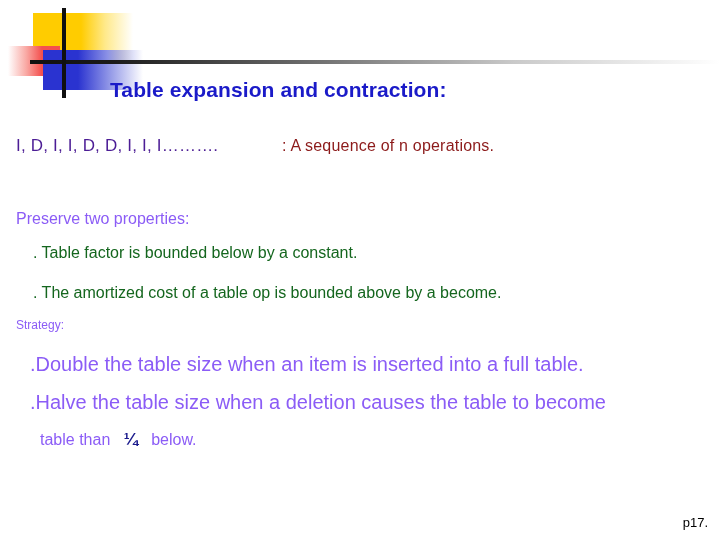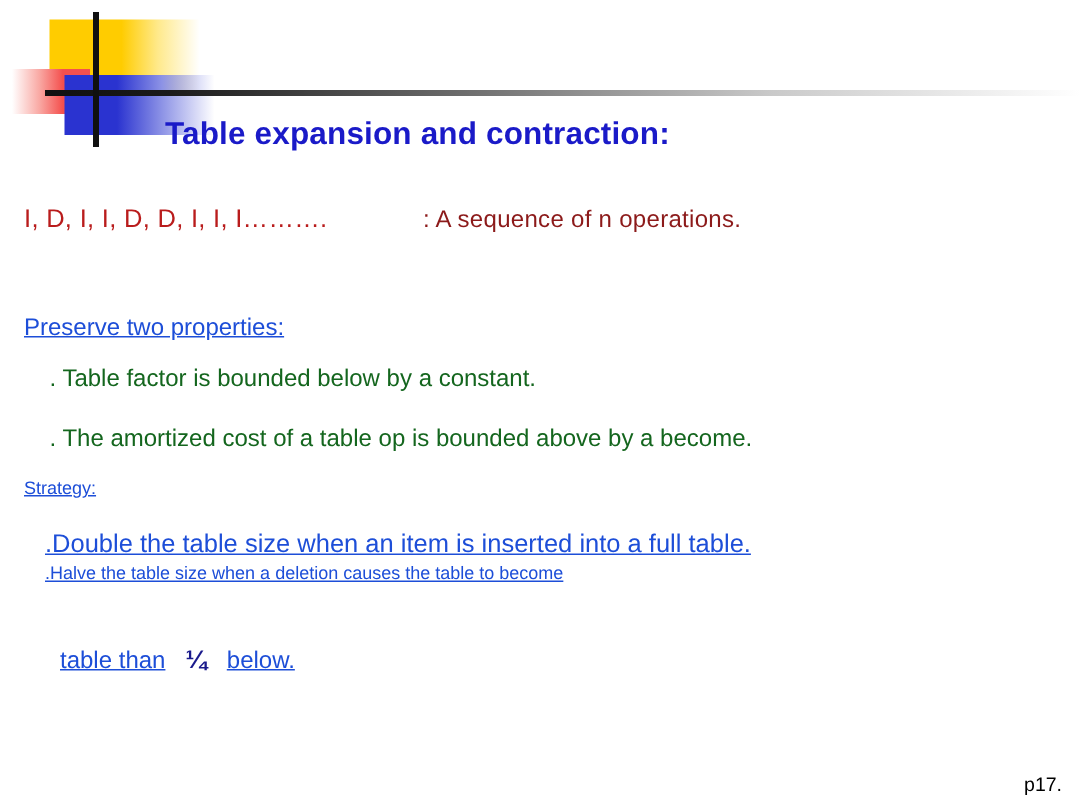--- a/index.html
+++ b/index.html
@@ -77,38 +77,38 @@
     white-space: nowrap;
     text-align: right;
   }
 
   
   .line {
     position: absolute;
     white-space: nowrap;
     font-size: 16px;
   }
-  .darkred{ color: #1d4ed8; text-decoration: underline; }
+  .darkred{ color: #8b5cf6; }
   .green  { color: #14661E; }
 
   #seq-line {
     left: 16px;
     top: 136px;
     font-size: 17px;
     letter-spacing: 0.2px;
   }
-  #seq-line .seq { color: #b91c1c; }
+  #seq-line .seq { color: #4c1d95; }
   #seq-line .desc { color: #8C1A1A; font-size: 16px; margin-left: 44px; }
 
   #preserve-line { left: 16px; top: 210px; font-size: 16px; }
   #prop-1        { left: 33px; top: 244px; font-size: 16px; }
   #prop-2        { left: 33px; top: 284px; font-size: 16px; }
   #strategy-line { left: 16px; top: 318px; font-size: 12px; }
-  #strat-1       { left: 30px; top: 353px; font-size: 17px; }
-  #strat-2       { left: 30px; top: 375px; font-size: 12px; }
+  #strat-1       { left: 30px; top: 353px; font-size: 20px; }
+  #strat-2       { left: 30px; top: 391px; font-size: 20px; }
   #strat-2b      { left: 40px; top: 430px; font-size: 16px; }
 
   .frac {
     color: #1A1A8C;
     font-weight: bold;
     font-size: 17px;
   }
 
   
   #page-num {

